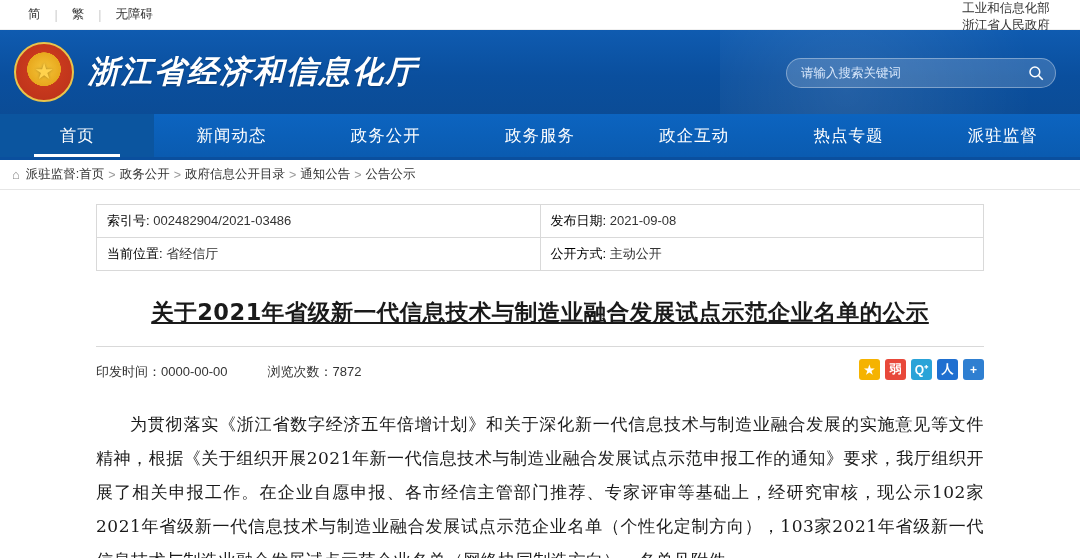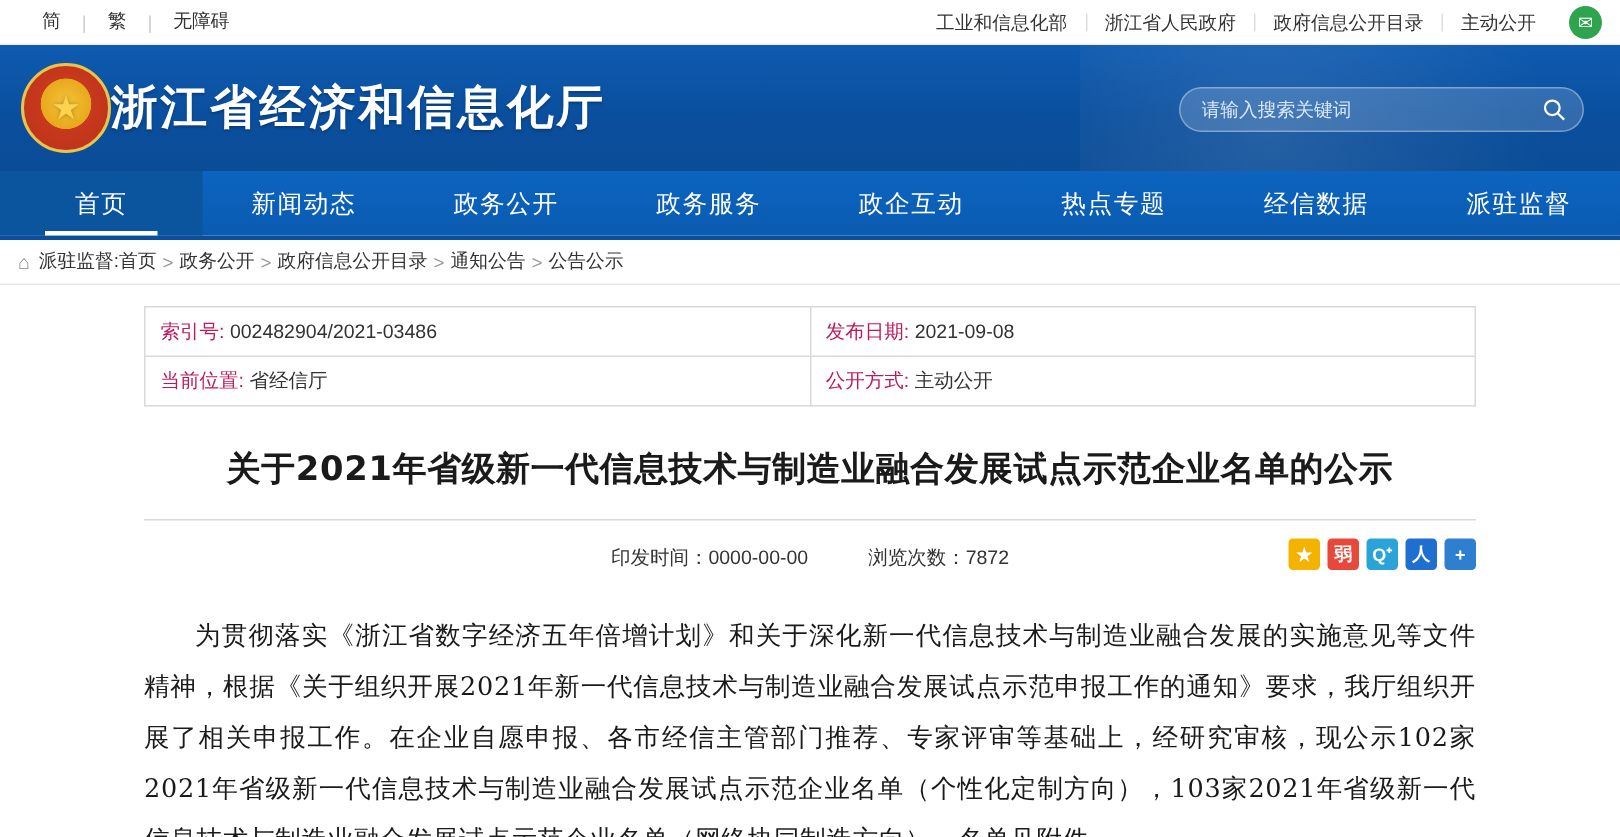--- a/index.html
+++ b/index.html
@@ -26,20 +26,21 @@
     padding: 0 14px;
     color: #333;
     white-space: nowrap;
   }
   .topbar-left .tl-sep { color: #ccc; }
   .topbar-right {
     position: absolute;
     right: 12px; top: 0; height: 30px;
     display: flex; align-items: center;
     font-size: 12.5px;
+    flex-direction: column;
   }
   .topbar-right .tr-item { padding: 0 12px; color: #333; white-space: nowrap; }
   .topbar-right .tr-div { width: 1px; height: 12px; background: #ddd; }
   .wechat-ico {
     margin-left: 10px;
     width: 22px; height: 22px; border-radius: 50%;
     background: #2fa44f;
     display: flex; align-items: center; justify-content: center;
     color: #fff; font-size: 12px;
   }
@@ -65,21 +66,21 @@
     margin-left: 14px;
     border-radius: 50%;
     background: radial-gradient(circle at 50% 45%, #f4c43a 0%, #e8a81d 40%, #c8391d 41%, #b8301a 100%);
     border: 2px solid #e9c44a;
     display: flex; align-items: center; justify-content: center;
     color: #ffe9a8; font-size: 24px;
     flex: 0 0 auto;
     position: relative;
   }
   .emblem .star { font-size: 22px; color: #ffd24d; text-shadow: 0 0 3px rgba(0,0,0,.3); }
-  .brand { color: #fff; }
+  .brand { margin-left: 14px; color: #fff; font-style: italic; }
   .brand .cn {
     font-size: 31px;
     letter-spacing: 2px;
     font-weight: 700;
     font-family: "DejaVu Sans", "Liberation Sans", sans-serif;
     text-shadow: 0 1px 2px rgba(0,0,0,.25);
   }
   .brand .en {
     font-size: 10.5px;
     letter-spacing: .4px;
@@ -160,37 +161,38 @@
     border-collapse: collapse;
     font-size: 13px;
     color: #333;
     table-layout: fixed;
   }
   .meta-table td {
     border: 1px solid #d9d9d9;
     padding: 7px 10px;
     height: 30px;
   }
-  .meta-table .lbl { color: #be185d; }
+  .meta-table .lbl { color: #000000; }
   .doc-title {
     text-align: center;
     font-size: 22.5px;
     font-weight: 700;
     color: #1a1a1a;
     margin: 26px 0 18px;
     letter-spacing: .5px;
     font-family: "DejaVu Sans", "Liberation Sans", sans-serif;
+    text-decoration: underline;
   }
   .title-rule { height: 1px; background: #d9d9d9; margin: 0 0 12px; }
   .doc-subbar {
     display: flex; align-items: center;
     font-size: 13px; color: #333;
     position: relative;
     height: 26px;
-    justify-content: center;
+    justify-content: flex-start;
     gap: 40px;
   }
   .share {
     position: absolute; right: 0; top: 0;
     display: flex; align-items: center; gap: 5px;
   }
   .share span {
     width: 21px; height: 21px; border-radius: 3px;
     display: flex; align-items: center; justify-content: center;
     color: #fff; font-size: 12px; font-weight: bold;
@@ -254,21 +256,20 @@
   </div>
 </div>
 
 <div class="nav">
   <div class="nav-item active">首页</div>
   <div class="nav-item">新闻动态</div>
   <div class="nav-item">政务公开</div>
   <div class="nav-item">政务服务</div>
   <div class="nav-item">政企互动</div>
   <div class="nav-item">热点专题</div>
-  <div class="nav-item">经信数据</div>
   <div class="nav-item">派驻监督</div>
 </div>
 
 <div class="crumb">
   <span class="home-ico">⌂</span>
   <span>派驻监督:</span>
   <a href="#">首页</a>
   <span class="sp">&gt;</span>
   <a href="#">政务公开</a>
   <span class="sp">&gt;</span>

